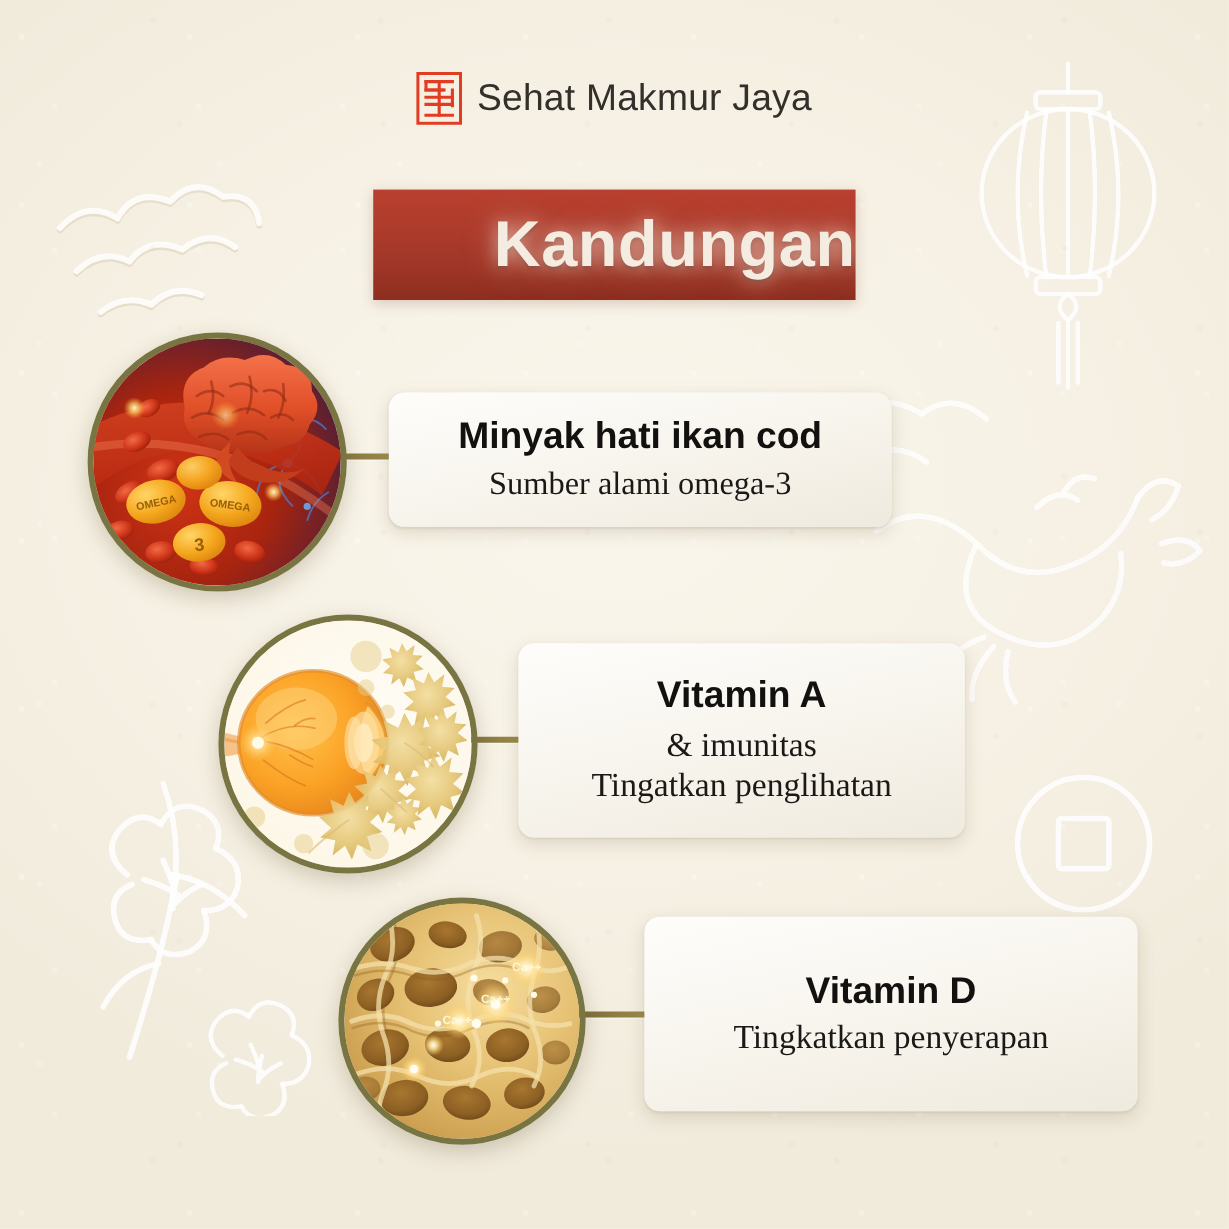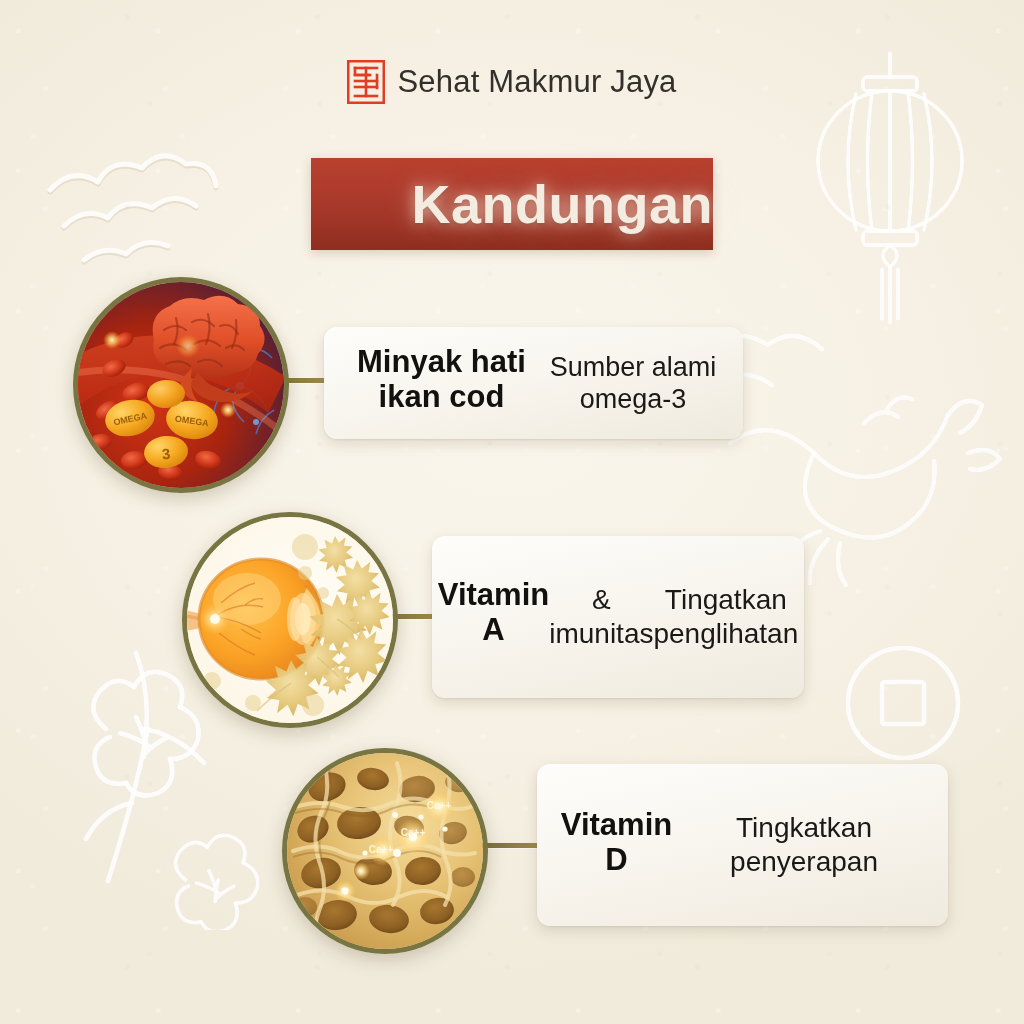--- a/index.html
+++ b/index.html
@@ -128,36 +128,37 @@
 
   
   .card {
     position: absolute;
     border-radius: 13px;
     background: linear-gradient(168deg, #fefdfb 0%, #f8f5ee 48%, #efeade 100%);
     box-shadow:
       0 5px 14px rgba(120, 105, 75, .20),
       0 1px 2px rgba(120, 105, 75, .12);
     display: flex;
-    flex-direction: row;
+    flex-direction: column;
     align-items: center;
     justify-content: center;
     text-align: center;
     padding: 6px 18px;
     box-sizing: border-box;
   }
   .card-title {
     font-weight: 700;
     color: #121110;
     line-height: 1.12;
   }
   .card-sub {
     color: #1b1917;
     line-height: 1.2;
     font-weight: 400;
+    font-family: Liberation Serif, serif;
   }
 
   #card-1 { left: 324px; top: 327px;  width: 419px; height: 112px; }
   #card-1 .card-title { font-size: 31px; margin-bottom: 6px; }
   #card-1 .card-sub   { font-size: 27px; }
 
   #card-2 { left: 432px; top: 536px;  width: 372px; height: 162px; }
   #card-2 .card-title { font-size: 31px; margin-bottom: 8px; }
   #card-2 .card-sub   { font-size: 28px; }
 

